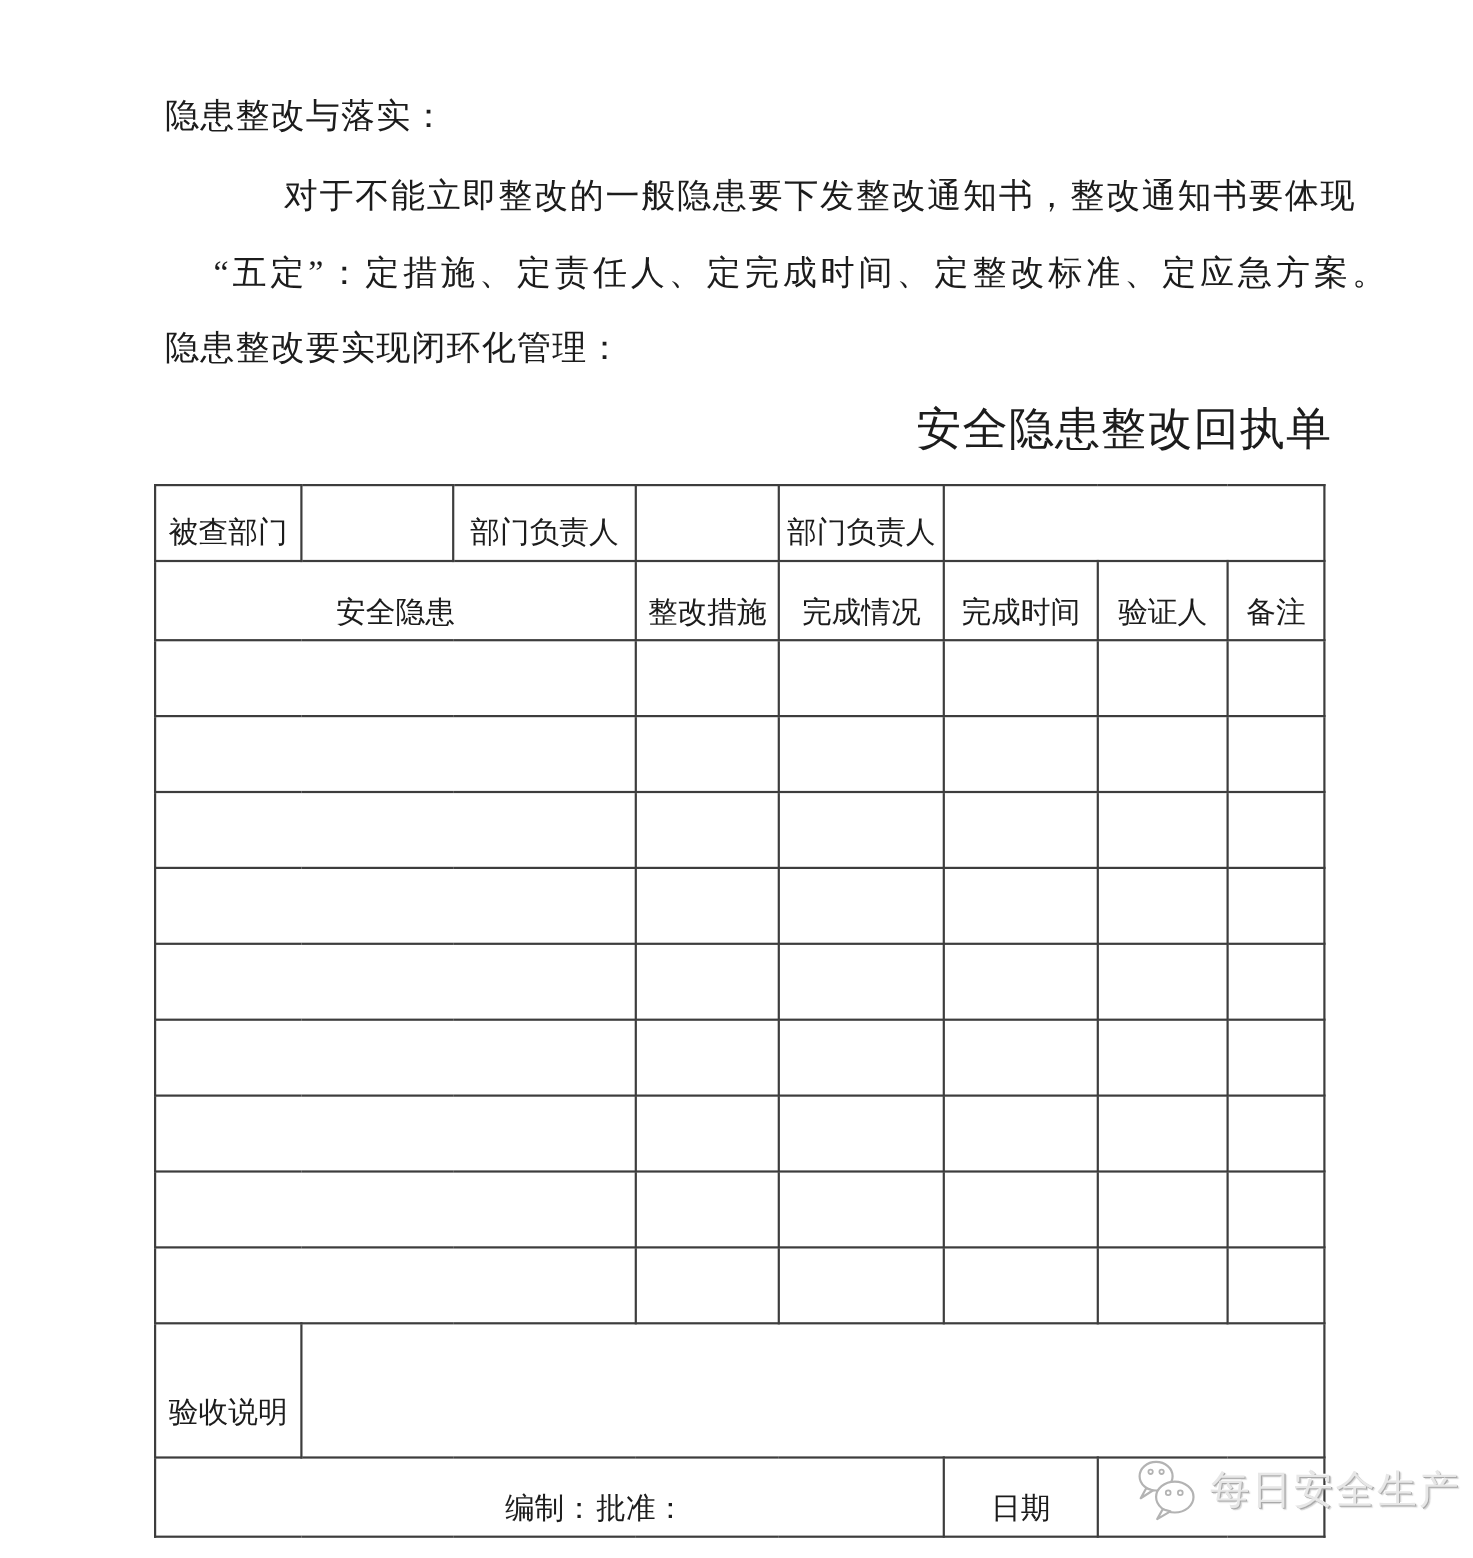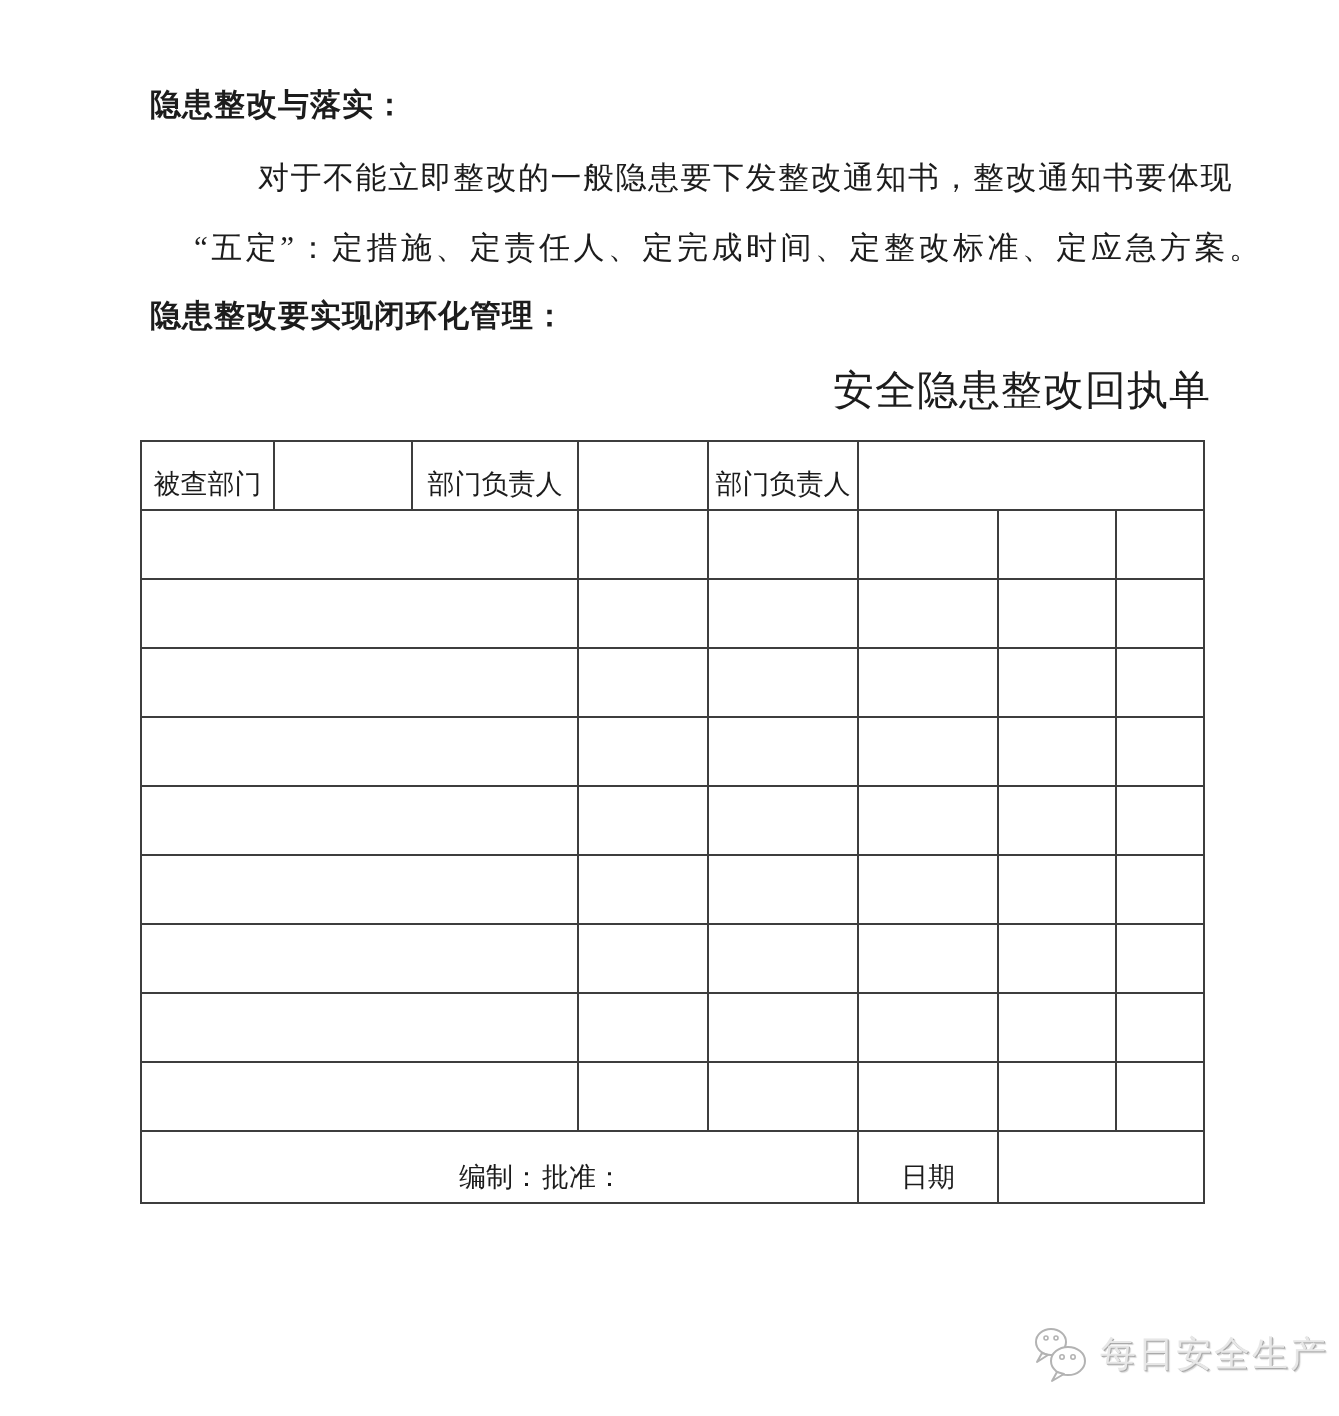--- a/index.html
+++ b/index.html
@@ -7,21 +7,21 @@
     width:1339px;height:1416px;
     background:#ffffff;
     position:relative;
     font-family:"Liberation Serif","DejaVu Serif",serif;
     color:#1c1c1c;
     overflow:hidden;
   }
   .abs{position:absolute;}
   .h-bold{
     font-family:"DejaVu Sans","Liberation Sans",sans-serif;
-    font-weight:bold;
+    font-weight:normal;
     font-size:31px;
     letter-spacing:1px;
     white-space:nowrap;
   }
   .para-line{
     font-size:31px;
     white-space:nowrap;
     margin-left:44px;
   }
   .doc-table-title{
@@ -92,94 +92,106 @@
   <tbody>
       <tr class="r-info">
     <td>被查部门</td>
     <td></td>
     <td>部门负责人</td>
     <td></td>
     <td>部门负责人</td>
     <td colspan="3"></td>
   </tr>
 
-
-  <tr class="r-empty">
-    <td colspan="3"></td>
-        <td></td>
-        <td></td>
-        <td></td>
-        <td></td>
-        <td></td>
-  </tr>
-  <tr class="r-empty">
-    <td colspan="3"></td>
-        <td></td>
-        <td></td>
-        <td></td>
-        <td></td>
-        <td></td>
-  </tr>
-  <tr class="r-empty">
-    <td colspan="3"></td>
-        <td></td>
-        <td></td>
-        <td></td>
-        <td></td>
-        <td></td>
-  </tr>
-  <tr class="r-empty">
-    <td colspan="3"></td>
-        <td></td>
-        <td></td>
-        <td></td>
-        <td></td>
-        <td></td>
-  </tr>
-  <tr class="r-empty">
-    <td colspan="3"></td>
-        <td></td>
-        <td></td>
-        <td></td>
-        <td></td>
-        <td></td>
-  </tr>
-  <tr class="r-empty">
-    <td colspan="3"></td>
-        <td></td>
-        <td></td>
-        <td></td>
-        <td></td>
-        <td></td>
-  </tr>
-  <tr class="r-empty">
-    <td colspan="3"></td>
-        <td></td>
-        <td></td>
-        <td></td>
-        <td></td>
-        <td></td>
-  </tr>
-  <tr class="r-empty">
-    <td colspan="3"></td>
-        <td></td>
-        <td></td>
-        <td></td>
-        <td></td>
-        <td></td>
-  </tr>
-  <tr class="r-empty">
-    <td colspan="3"></td>
-        <td></td>
-        <td></td>
-        <td></td>
-        <td></td>
-        <td></td>
-  </tr>
-
+  <tr class="r-head">
+    <td colspan="3">安全隐患</td>
+    <td>整改措施</td>
+    <td>完成情况</td>
+    <td>完成时间</td>
+    <td>验证人</td>
+    <td>备注</td>
+  </tr>
+
+  <tr class="r-empty">
+    <td colspan="3"></td>
+        <td></td>
+        <td></td>
+        <td></td>
+        <td></td>
+        <td></td>
+  </tr>
+  <tr class="r-empty">
+    <td colspan="3"></td>
+        <td></td>
+        <td></td>
+        <td></td>
+        <td></td>
+        <td></td>
+  </tr>
+  <tr class="r-empty">
+    <td colspan="3"></td>
+        <td></td>
+        <td></td>
+        <td></td>
+        <td></td>
+        <td></td>
+  </tr>
+  <tr class="r-empty">
+    <td colspan="3"></td>
+        <td></td>
+        <td></td>
+        <td></td>
+        <td></td>
+        <td></td>
+  </tr>
+  <tr class="r-empty">
+    <td colspan="3"></td>
+        <td></td>
+        <td></td>
+        <td></td>
+        <td></td>
+        <td></td>
+  </tr>
+  <tr class="r-empty">
+    <td colspan="3"></td>
+        <td></td>
+        <td></td>
+        <td></td>
+        <td></td>
+        <td></td>
+  </tr>
+  <tr class="r-empty">
+    <td colspan="3"></td>
+        <td></td>
+        <td></td>
+        <td></td>
+        <td></td>
+        <td></td>
+  </tr>
+  <tr class="r-empty">
+    <td colspan="3"></td>
+        <td></td>
+        <td></td>
+        <td></td>
+        <td></td>
+        <td></td>
+  </tr>
+  <tr class="r-empty">
+    <td colspan="3"></td>
+        <td></td>
+        <td></td>
+        <td></td>
+        <td></td>
+        <td></td>
+  </tr>
+
+  <tr class="r-accept">
+    <td>验收说明</td>
+    <td colspan="7"></td>
+  </tr>
 
   <tr class="r-foot">
     <td colspan="5" class="cell-left">
       <span>编制：</span>
       <span class="approved-label">批准：</span>
     </td>
     <td>日期</td>
     <td colspan="2"></td>
   </tr>
 </tbody>

